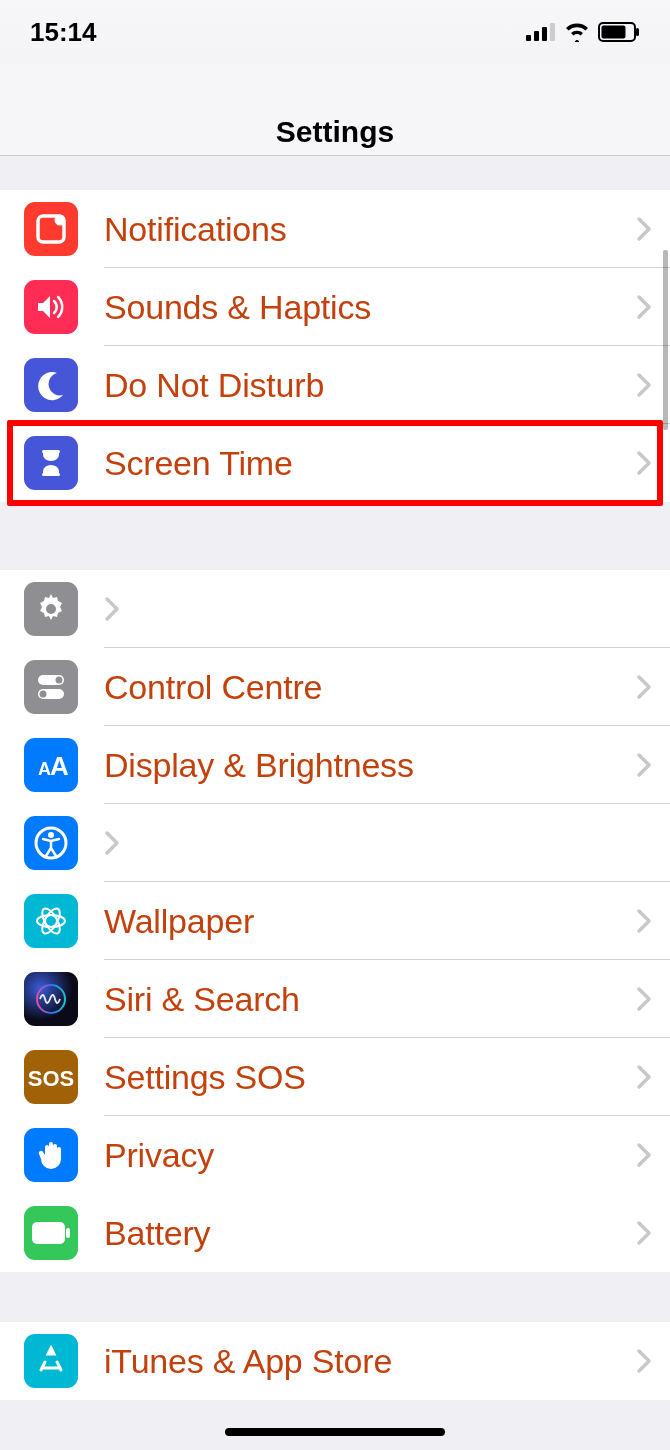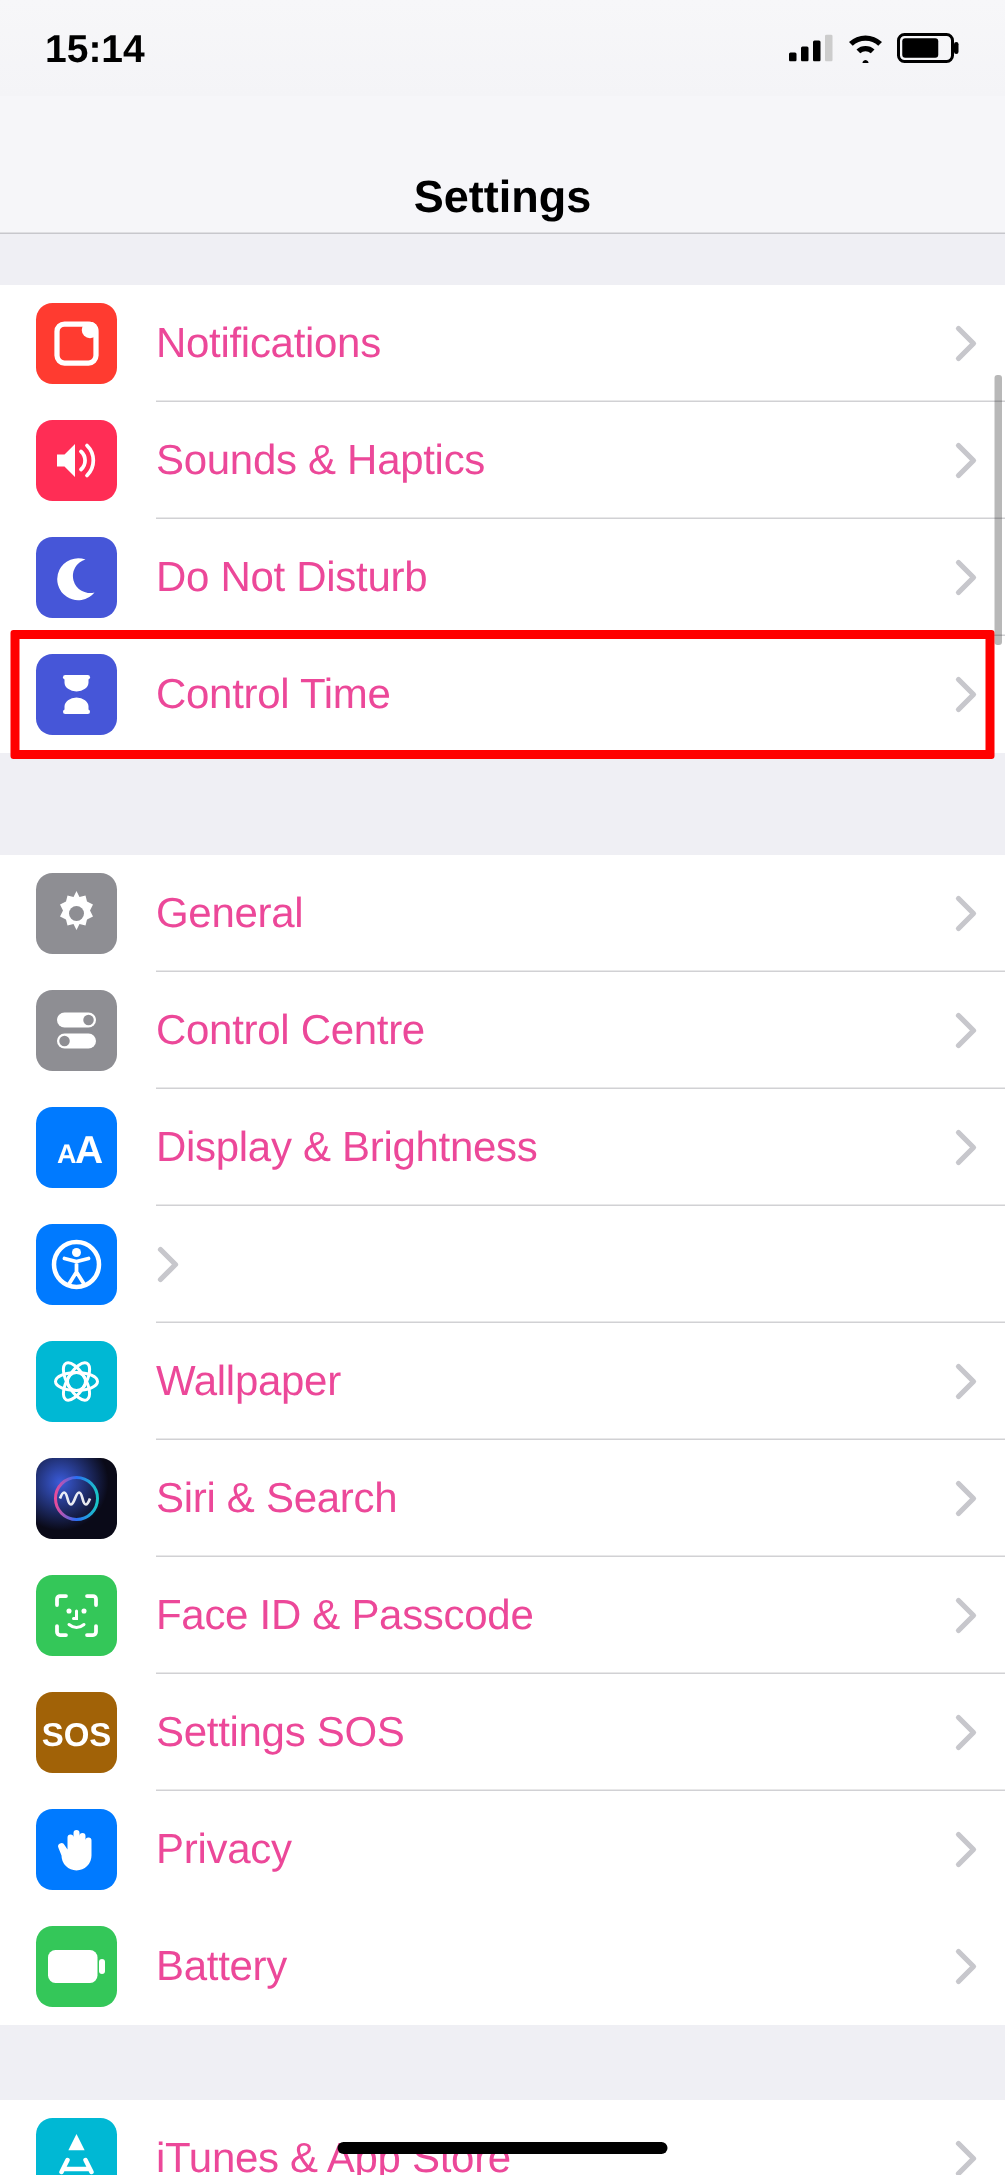--- a/index.html
+++ b/index.html
@@ -77,22 +77,22 @@
       width: 54px;
       height: 54px;
       border-radius: 11px;
       display: flex;
       align-items: center;
       justify-content: center;
       flex-shrink: 0;
       margin-right: 26px;
     }
     .row-label {
-      font-size: 28px;
-      color: #ec4899;
+      font-size: 34px;
+      color: #c2410c;
       flex: 1;
       letter-spacing: -0.2px;
     }
     .chevron {
       color: #c7c7cc;
       flex-shrink: 0;
     }
     .highlight-box {
       position: absolute;
       border: 6px solid #ff0000;
@@ -191,37 +191,36 @@
         <div class="divider"></div>
       </div>
       <div class="row" style="position: relative;">
         <div class="icon-box" style="background: rgb(70, 86, 216);">
           <svg width="36" height="36" viewBox="0 0 36 36">
             <path d="M10 6 h16 v4 a8 6 0 0 1 -8 6 a8 6 0 0 1 -8 -6 Z M10 30 h16 v-4 a8 6 0 0 0 -8 -6 a8 6 0 0 0 -8 6 Z" fill="#fff"></path>
             <rect x="9" y="5" width="18" height="3" rx="1.5" fill="#fff"></rect>
             <rect x="9" y="28" width="18" height="3" rx="1.5" fill="#fff"></rect>
           </svg>
         </div>
-        <span class="row-label">Control Time</span>
+        <span class="row-label">Screen Time</span>
         <svg class="chevron" width="16" height="26" viewBox="0 0 16 26">
           <path d="M3 3 l10 10 l-10 10" stroke="#c7c7cc" stroke-width="3.5" fill="none" stroke-linecap="round" stroke-linejoin="round"></path>
         </svg>
         <div class="highlight-box" style="inset: -4px 7px;"></div>
       </div>
     </div>
     <div class="section-spacer" style="height: 68px;"></div>
     <div class="section">
       <div class="row">
         <div class="icon-box" style="background: rgb(142, 142, 147);">
           <svg width="38" height="38" viewBox="0 0 38 38">
             <path d="M19 4 l2 4 4-1 1 4 4 2 -2 4 2 4 -4 2 -1 4 -4 -1 -2 4 -2 -4 -4 1 -1 -4 -4 -2 2 -4 -2 -4 4 -2 1 -4 4 1 Z" fill="#fff"></path>
             <circle cx="19" cy="19" r="5" fill="#8e8e93"></circle>
           </svg>
         </div>
-        <span class="row-label">General</span>
         <svg class="chevron" width="16" height="26" viewBox="0 0 16 26">
           <path d="M3 3 l10 10 l-10 10" stroke="#c7c7cc" stroke-width="3.5" fill="none" stroke-linecap="round" stroke-linejoin="round"></path>
         </svg>
         <div class="divider"></div>
       </div>
       <div class="row">
         <div class="icon-box" style="background: rgb(142, 142, 147);">
           <svg width="38" height="38" viewBox="0 0 38 38">
             <rect x="6" y="7" width="26" height="10" rx="5" fill="#fff"></rect>
             <circle cx="27" cy="12" r="3.5" fill="#8e8e93"></circle>
@@ -292,36 +291,20 @@
             <path d="M8 19 q3 -8 5 0 t5 0 t5 0 t5 0" stroke="#fff" stroke-width="1.8" fill="none" opacity="0.9"></path>
           </svg>
         </div>
         <span class="row-label">Siri &amp; Search</span>
         <svg class="chevron" width="16" height="26" viewBox="0 0 16 26">
           <path d="M3 3 l10 10 l-10 10" stroke="#c7c7cc" stroke-width="3.5" fill="none" stroke-linecap="round" stroke-linejoin="round"></path>
         </svg>
         <div class="divider"></div>
       </div>
       <div class="row">
-        <div class="icon-box" style="background: rgb(52, 199, 89);">
-          <svg width="38" height="38" viewBox="0 0 38 38">
-            <path d="M6 12 v-4 a2 2 0 0 1 2 -2 h4 M26 6 h4 a2 2 0 0 1 2 2 v4 M32 26 v4 a2 2 0 0 1 -2 2 h-4 M12 32 h-4 a2 2 0 0 1 -2 -2 v-4" stroke="#fff" stroke-width="2.5" fill="none" stroke-linecap="round"></path>
-            <circle cx="14" cy="16" r="1.7" fill="#fff"></circle>
-            <circle cx="24" cy="16" r="1.7" fill="#fff"></circle>
-            <path d="M19 16 v5 h-2" stroke="#fff" stroke-width="2" fill="none" stroke-linecap="round"></path>
-            <path d="M14 25 q5 4 10 0" stroke="#fff" stroke-width="2" fill="none" stroke-linecap="round"></path>
-          </svg>
-        </div>
-        <span class="row-label">Face ID &amp; Passcode</span>
-        <svg class="chevron" width="16" height="26" viewBox="0 0 16 26">
-          <path d="M3 3 l10 10 l-10 10" stroke="#c7c7cc" stroke-width="3.5" fill="none" stroke-linecap="round" stroke-linejoin="round"></path>
-        </svg>
-        <div class="divider"></div>
-      </div>
-      <div class="row">
         <div class="icon-box" style="background: #a16207;">
           <svg width="54" height="54" viewBox="0 0 54 54">
             <text x="27" y="36" font-size="22" font-weight="800" fill="#fff" font-family="Helvetica" text-anchor="middle">SOS</text>
           </svg>
         </div>
         <span class="row-label">Settings SOS</span>
         <svg class="chevron" width="16" height="26" viewBox="0 0 16 26">
           <path d="M3 3 l10 10 l-10 10" stroke="#c7c7cc" stroke-width="3.5" fill="none" stroke-linecap="round" stroke-linejoin="round"></path>
         </svg>
         <div class="divider"></div>

